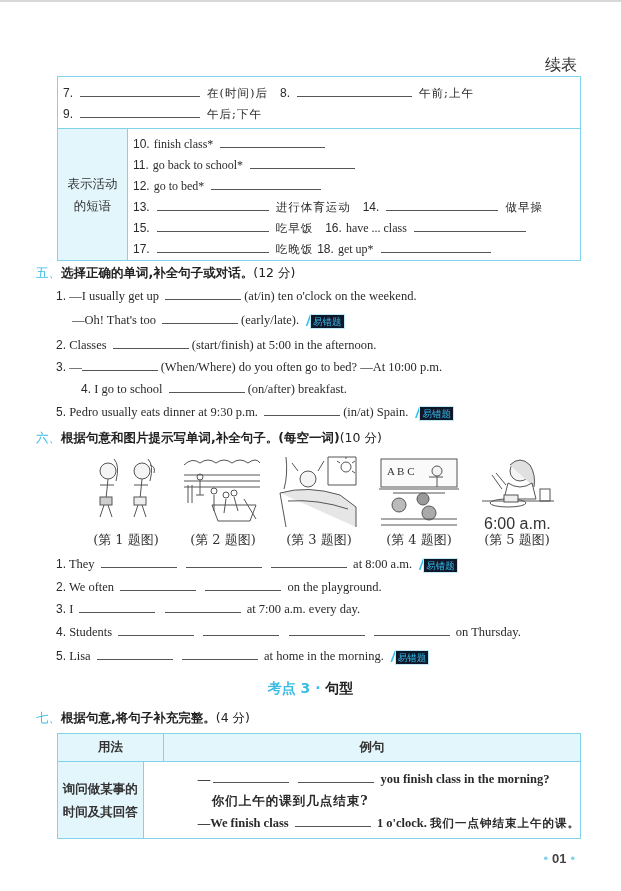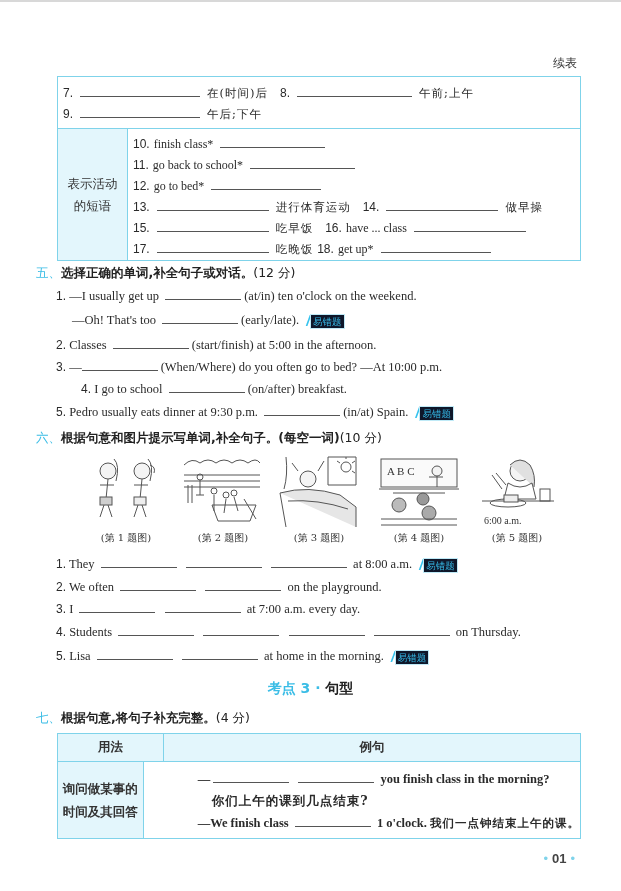--- a/index.html
+++ b/index.html
@@ -2,21 +2,21 @@
 <html><head>
 <meta charset="utf-8">
 <style>
   * { box-sizing: border-box; margin: 0; padding: 0; }
   body {
     width: 621px; height: 891px; background: #ffffff; position: relative;
     font-family: "Liberation Serif", "DejaVu Serif", serif; color: #2a2a2a;
     overflow: hidden;
   }
   .page-border { position:absolute; left:0; top:0; width:621px; height:2px; background:#d8d8d8; }
-  .cont-label { position:absolute; right:44px; top:55px; font-size:12px; font-family:Liberation Serif, serif; color:#333; }
+  .cont-label { position:absolute; right:44px; top:55px; font-size:16px; font-family:Liberation Serif, serif; color:#333; }
   .blank { display:inline-block; border-bottom:1px solid #555; height:1px; vertical-align:baseline; margin:0 3px; }
   .num { font-family:"Liberation Sans", sans-serif; font-size:12px; }
   .en { font-size:12px;margin-top:15px; }
   .cn { font-family:"DejaVu Serif", serif; font-size:11.5px; letter-spacing:1px; }
 
   
   .t1 { position:absolute; left:57px; top:76px; width:524px; border:1.5px solid #7fd3ea; }
   .t1-row { display:flex; border-top:1.5px solid #7fd3ea; }
   .t1-row:first-child { border-top:none; }
   .t1-head { width:70px; background:#e3f6fc; border-right:1.5px solid #7fd3ea; display:flex; align-items:center; justify-content:center; text-align:center; font-family:"DejaVu Sans", sans-serif; font-size:12.5px; line-height:22px; color:#333; }
@@ -28,22 +28,22 @@
   .section-title .score { font-weight:normal; }
 
   .q { position:absolute; white-space:nowrap; font-size:12.5px; }
 
   .tag { display:inline-flex; align-items:center; margin-left:4px; vertical-align:middle; }
   .tag .bang { color:#35c3ee; font-weight:bold; font-style:italic; font-family:"Liberation Sans", sans-serif; font-size:14px; line-height:14px; }
   .tag .txt { border:1px solid #bfeaf7; background:#0f172a; color:#35b9e6; font-family:"DejaVu Sans", sans-serif; font-size:9.5px; padding:0 2px; line-height:13px; }
 
   .pics { position:absolute; left:86px; top:455px; width:470px; height:95px; }
   .pic { position:absolute; top:0; width:80px; height:72px; }
-  .pic-cap { position:absolute; top:76px; width:90px; text-align:center; font-family:"DejaVu Serif", serif; font-size:10px; color:#333; }
-  .pic-time { position:absolute; font-family:Liberation Serif, serif; font-size:10px; color:#333; }
+  .pic-cap { position:absolute; top:76px; width:90px; text-align:center; font-family:"DejaVu Serif", serif; font-size:13px; color:#333; }
+  .pic-time { position:absolute; font-family:Liberation Sans, sans-serif; font-size:16px; color:#333; }
 
   .kaodian { position:absolute; left:0; width:621px; top:680px; text-align:center; font-family:"DejaVu Sans", sans-serif; font-size:14px; font-weight:bold; }
   .kaodian .blue { color:#3bbde6; }
   .kaodian .dark { color:#222; }
 
   .t2 { position:absolute; left:57px; top:733px; width:524px; border:1.5px solid #7fd3ea;font-weight:bold; }
   .t2-hdr { display:flex; background:#e3f6fc; height:28px; border-bottom:1.5px solid #7fd3ea; }
   .t2-hdr div { display:flex; align-items:center; justify-content:center; font-family:"DejaVu Sans", sans-serif; font-size:12.5px; color:#333; }
   .t2-c1 { width:106px; border-right:1.5px solid #7fd3ea; }
   .t2-c2 { flex:1; }

